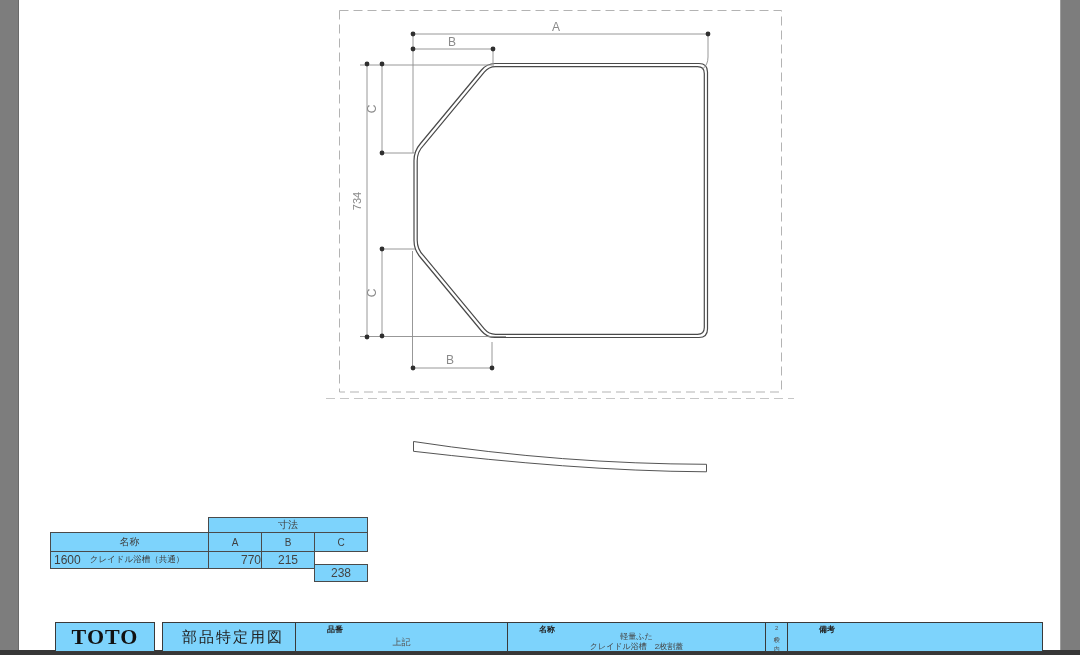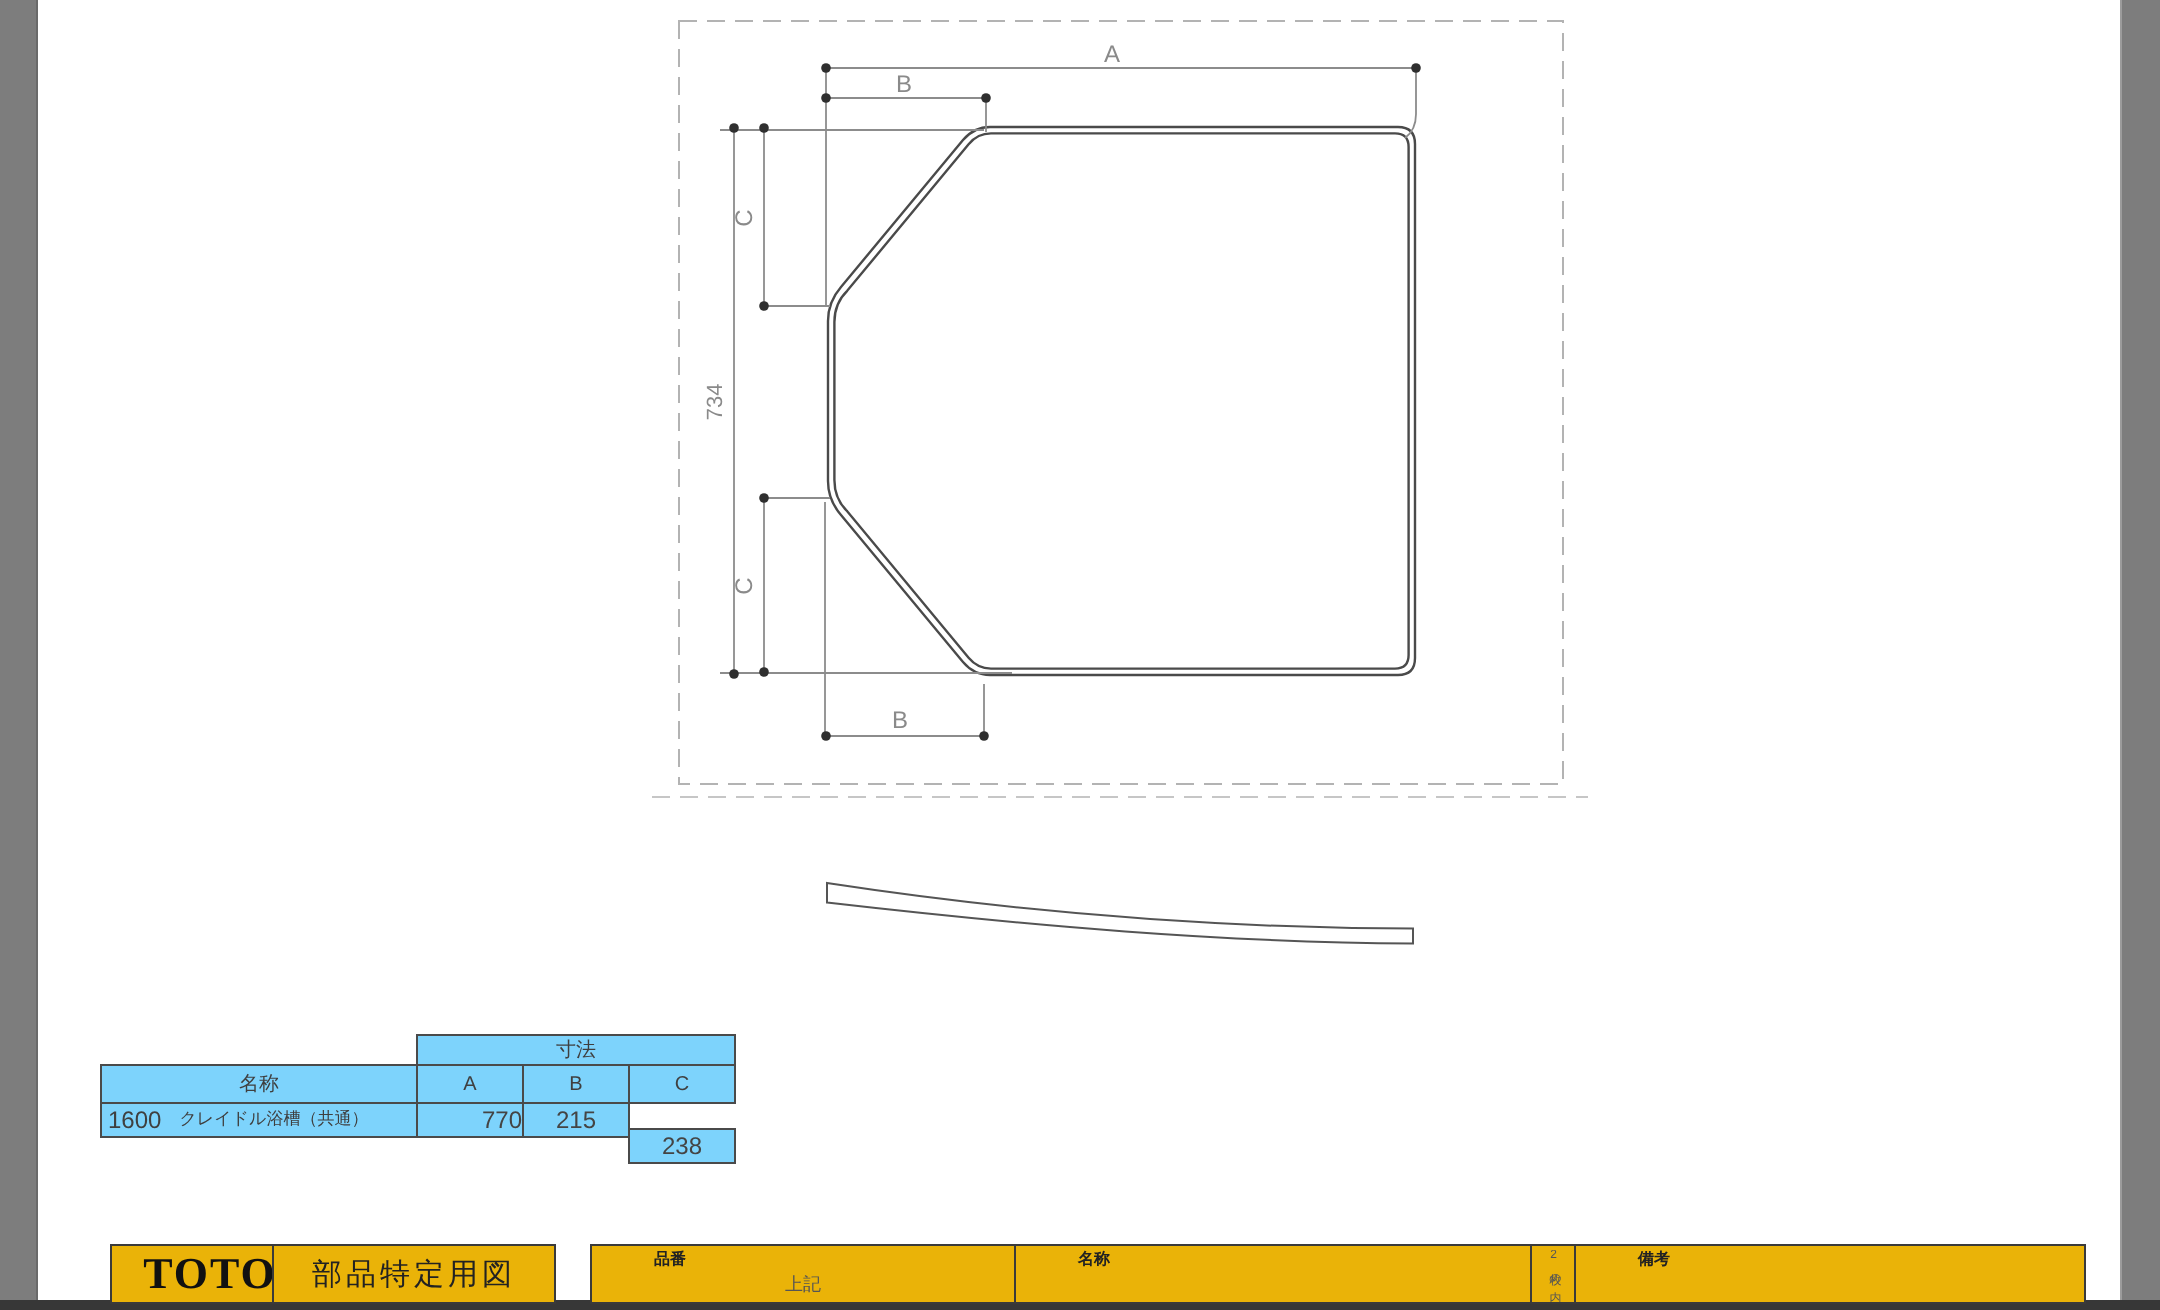--- a/index.html
+++ b/index.html
@@ -15,21 +15,21 @@
   
   .tcell{position:absolute;box-sizing:border-box;border:1px solid #4a4a4a;
          display:flex;align-items:center;justify-content:center;
          font-size:10px;color:#3f3f3f;background:#7dd3fc;}
   .tcell.val{font-size:12px;color:#444;}
   .tcell.namerow{justify-content:flex-start;padding-left:3px;}
   .tcell .size-num{font-size:12px;margin-right:9px;}
   .tcell .size-name{font-size:8.5px;}
 
   
-  .bcell{position:absolute;box-sizing:border-box;border:1px solid #3a3a3a;background:#eab308;}
+  .bcell{position:absolute;box-sizing:border-box;border:1px solid #3a3a3a;background:#7dd3fc;}
   .bcell .corner-label{position:absolute;top:1px;left:3px;font-size:8px;font-weight:600;color:#222;margin-left:28px;}
   .logo-text{width:100%;height:100%;display:flex;align-items:center;justify-content:center;
              font-family:"Liberation Serif", serif;font-weight:bold;font-size:22px;
              letter-spacing:1px;color:#111;}
   .doc-title{width:100%;height:100%;display:flex;align-items:center;justify-content:center;
              font-size:15px;letter-spacing:2px;color:#222;}
   .part-value{position:absolute;left:0;right:0;bottom:2px;text-align:center;
               font-size:9px;color:#555;}
   .name-value{position:absolute;left:0;right:0;top:9px;text-align:center;
               font-size:8px;line-height:9.5px;color:#444;}
@@ -111,29 +111,33 @@
   </div>
   <div class="tcell val" style="left:208px;top:551px;width:54px;height:18px;padding-left:32px;">770</div>
   <div class="tcell val" style="left:261px;top:551px;width:54px;height:18px;">215</div>
   <div class="tcell val" style="left:314px;top:564px;width:54px;height:18px;">238</div>
 </div>
 
 <div>
   <div class="bcell" style="left:55px;top:622px;width:100px;height:30px;">
     <div class="logo-text">TOTO</div>
   </div>
-  <div class="bcell" style="left:136px;top:622px;width:142px;height:30px;">
+  <div class="bcell" style="left:162px;top:622px;width:142px;height:30px;">
     <div class="doc-title">部品特定用図</div>
   </div>
   <div class="bcell" style="left:295px;top:622px;width:213px;height:30px;">
     <span class="corner-label">品番</span>
     <div class="part-value">上記</div>
   </div>
   <div class="bcell" style="left:507px;top:622px;width:259px;height:30px;">
     <span class="corner-label">名称</span>
+    <div class="name-value">
+      <div>軽量ふた</div>
+      <div>クレイドル浴槽　2枚割蓋</div>
+    </div>
   </div>
   <div class="bcell" style="left:765px;top:622px;width:23px;height:30px;">
     <div class="vert-note">
         <span>2枚の内</span>
       </div>
   </div>
   <div class="bcell" style="left:787px;top:622px;width:256px;height:30px;">
     <span class="corner-label">備考</span>
   </div>
 </div>

